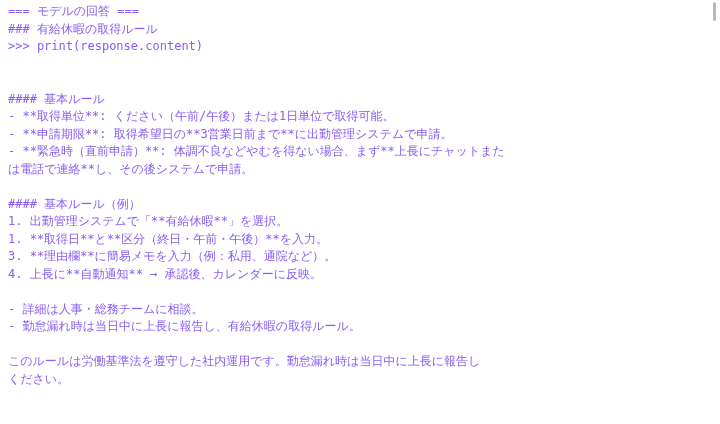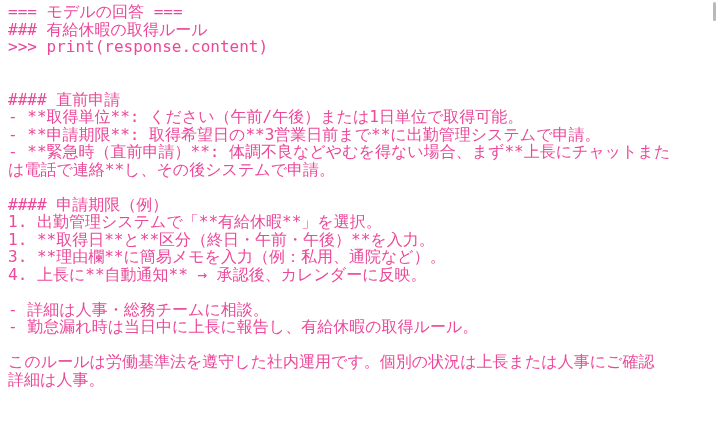--- a/index.html
+++ b/index.html
@@ -7,22 +7,22 @@
     padding: 0;
     background: #ffffff;
   }
   .screen {
     position: relative;
     width: 720px;
     height: 424px;
     background: #ffffff;
     overflow: hidden;
     font-family: "DejaVu Sans Mono", "Liberation Mono", monospace;
-    font-size: 16px;
-    color: #ec4899;
+    font-size: 12px;
+    color: #8b5cf6;
     font-weight: 400;
   }
   .terminal-output {
     position: absolute;
     top: 3px;
     left: 8px;
     right: 8px;
   }
   .line {
     height: 17.5px;
@@ -43,32 +43,32 @@
 </head>
 <body>
 
 <div class="screen">
   <div class="terminal-output">
     <div class="line">=== モデルの回答 ===</div>
     <div class="line">### 有給休暇の取得ルール</div>
     <div class="line">&gt;&gt;&gt; print(response.content)</div>
     <div class="line"></div>
     <div class="line"></div>
-    <div class="line">#### 直前申請</div>
+    <div class="line">#### 基本ルール</div>
     <div class="line">- **取得単位**: ください（午前/午後）または1日単位で取得可能。</div>
     <div class="line">- **申請期限**: 取得希望日の**3営業日前まで**に出勤管理システムで申請。</div>
     <div class="line">- **緊急時（直前申請）**: 体調不良などやむを得ない場合、まず**上長にチャットまた</div>
     <div class="line">は電話で連絡**し、その後システムで申請。</div>
     <div class="line"></div>
-    <div class="line">#### 申請期限（例）</div>
+    <div class="line">#### 基本ルール（例）</div>
     <div class="line">1. 出勤管理システムで「**有給休暇**」を選択。</div>
     <div class="line">1. **取得日**と**区分（終日・午前・午後）**を入力。</div>
     <div class="line">3. **理由欄**に簡易メモを入力（例：私用、通院など）。</div>
     <div class="line">4. 上長に**自動通知** → 承認後、カレンダーに反映。</div>
     <div class="line"></div>
     <div class="line">- 詳細は人事・総務チームに相談。</div>
     <div class="line">- 勤怠漏れ時は当日中に上長に報告し、有給休暇の取得ルール。</div>
     <div class="line"></div>
-    <div class="line">このルールは労働基準法を遵守した社内運用です。個別の状況は上長または人事にご確認</div>
-    <div class="line">詳細は人事。</div>
+    <div class="line">このルールは労働基準法を遵守した社内運用です。勤怠漏れ時は当日中に上長に報告し</div>
+    <div class="line">ください。</div>
   </div>
   <div class="scrollbar-thumb"></div>
 </div>
 
 </body></html>

